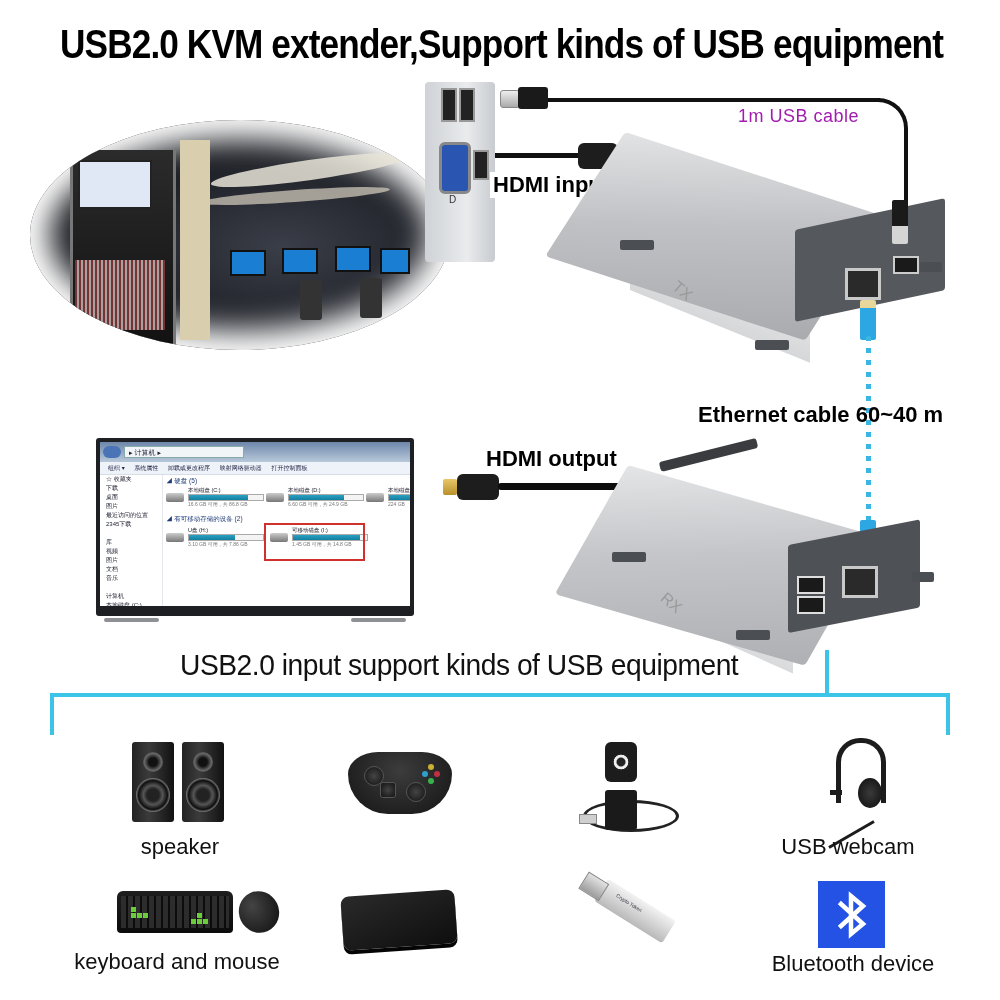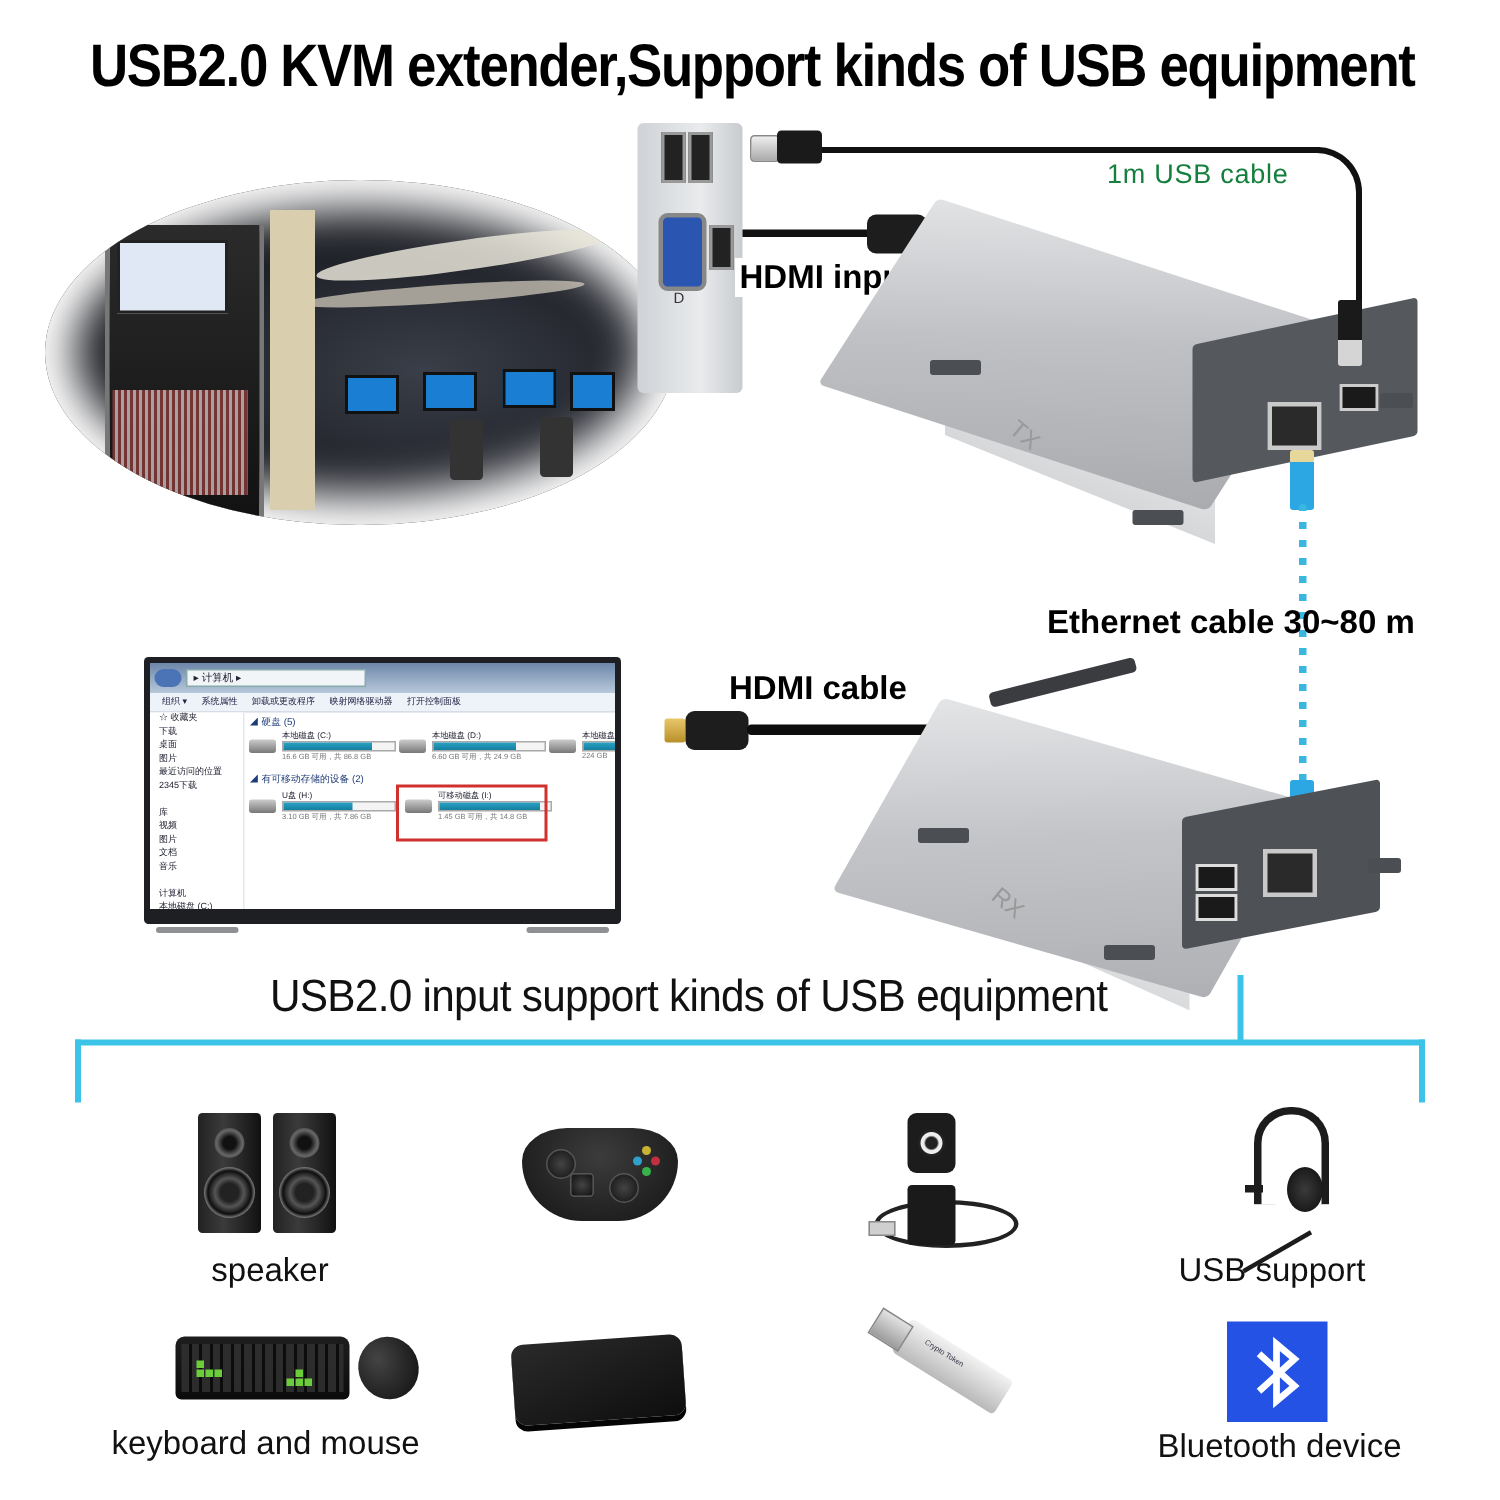--- a/index.html
+++ b/index.html
@@ -34,21 +34,21 @@
   .cable-usb-top { left:540px; top:98px; width:340px; height:4px; }
   .cable-usb-curve { left:860px; top:98px; width:44px; height:110px; border-top:4px solid #111; border-right:4px solid #111; border-top-right-radius:30px; background:transparent; }
   .cable-hdmi-in { left:495px; top:153px; width:90px; height:5px; }
   .plug { position:absolute; border-radius:3px; }
   .usb-plug-metal { left:500px; top:90px; width:18px; height:16px; background:linear-gradient(#eee,#aaa); border:1px solid #888; }
   .usb-plug-body { left:518px; top:87px; width:30px; height:22px; background:#1a1a1a; }
   .hdmi-plug-body { left:578px; top:143px; width:40px; height:26px; background:#1d1d1d; border-radius:6px; }
   .hdmi-plug-tip { left:617px; top:148px; width:14px; height:16px; background:linear-gradient(#e8c76a,#b8902a); }
 
   .lbl-hdmi-in { left:490px; top:172px; font-size:22px; font-weight:700; background:#fff; padding:0 3px; }
-  .lbl-usb-cable { left:738px; top:106px; font-size:18px; color:#15803d; letter-spacing:0.5px; }
+  .lbl-usb-cable { left:738px; top:106px; font-size:18px; color:#a21caf; letter-spacing:0.5px; }
 
   
   .device { position:absolute; }
   .tx-body { left:625px; top:132px; width:260px; height:150px; background:linear-gradient(160deg,#e2e3e5 0%,#bfc1c4 45%,#a9abae 100%); transform:skewY(18deg) skewX(-28deg); transform-origin:top left; border-radius:4px; }
   .tx-side { left:630px; top:190px; width:180px; height:100px; background:linear-gradient(#f4f4f5,#d6d7d9); transform:skewY(22deg); transform-origin:top left; }
   .tx-face { left:795px; top:230px; width:150px; height:92px; background:#55585d; transform:skewY(-12deg); transform-origin:top left; border-radius:3px; }
   .tx-rj45 { left:845px; top:268px; width:30px; height:26px; background:#2a2a2a; border:3px solid #c9c9c9; }
   .tx-usb { left:893px; top:256px; width:22px; height:14px; background:#1a1a1a; border:2px solid #ccc; }
   .tx-foot { background:#4b4e53; height:10px; width:34px; border-radius:2px; }
   .lbl-tx { left:672px; top:282px; font-size:16px; color:#999; transform:rotate(40deg); }
@@ -198,21 +198,21 @@
 <div class="device tx-usb"></div>
 <div class="device tx-foot" style="left:620px;top:240px"></div>
 <div class="device tx-foot" style="left:755px;top:340px"></div>
 <div class="device tx-foot" style="left:920px;top:262px;width:22px"></div>
 <div class="abs tx-usb-plug"></div>
 <div class="abs lbl-tx">TX</div>
 
 <div class="abs eth-plug-top"></div>
 <div class="abs eth-dots"></div>
 <div class="abs eth-plug-bot"></div>
-<div class="abs lbl-eth">Ethernet cable 30~80 m</div>
+<div class="abs lbl-eth">Ethernet cable 60~40 m</div>
 
 <div class="abs monitor">
   <div class="screen">
     <div class="win-title">
       <div class="win-nav"></div>
       <div class="win-addr">▸ 计算机 ▸</div>
     </div>
     <div class="win-toolbar">
       <span>组织 ▾</span>
       <span>系统属性</span>
@@ -282,21 +282,21 @@
       </div>
       <div class="hl-box" style="left:100px;top:48px"></div>
     </div>
   </div>
 </div>
 <div class="abs mon-stand">
   <div class="leg" style="left:8px"></div>
   <div class="leg" style="left:255px"></div>
 </div>
 
-<div class="abs lbl-hdmi-out">HDMI cable</div>
+<div class="abs lbl-hdmi-out">HDMI output</div>
 <div class="abs hdmi-out-tip"></div>
 <div class="abs hdmi-out-body"></div>
 <div class="abs hdmi-out-cable"></div>
 
 <div class="device rx-side"></div>
 <div class="device rx-body"></div>
 <div class="device rx-topstrip"></div>
 <div class="device rx-face"></div>
 <div class="device rx-usb"></div>
 <div class="device rx-usb2"></div>
@@ -351,21 +351,21 @@
   </div>
 </div>
 
 <div class="dev" style="left:768px;top:738px;width:160px;height:124px">
   <div style="position:absolute;left:60px;top:0;width:60px;height:96px">
     <div class="hs-band"></div>
     <div class="hs-pad"></div>
     <div class="hs-ear"></div>
     <div class="hs-mic"></div>
   </div>
-  <div class="dev-label" style="top:96px">USB support</div>
+  <div class="dev-label" style="top:96px">USB webcam</div>
 </div>
 
 <div class="dev" style="left:62px;top:885px;width:230px;height:100px">
   <div style="position:absolute;left:55px;top:0;width:170px;height:60px">
     <div class="kb">
         <div class="keys"></div>
       <div class="g" style="left:14px;top:16px"></div>
         <div class="g" style="left:20px;top:22px"></div>
         <div class="g" style="left:14px;top:22px"></div>
         <div class="g" style="left:26px;top:22px"></div>

